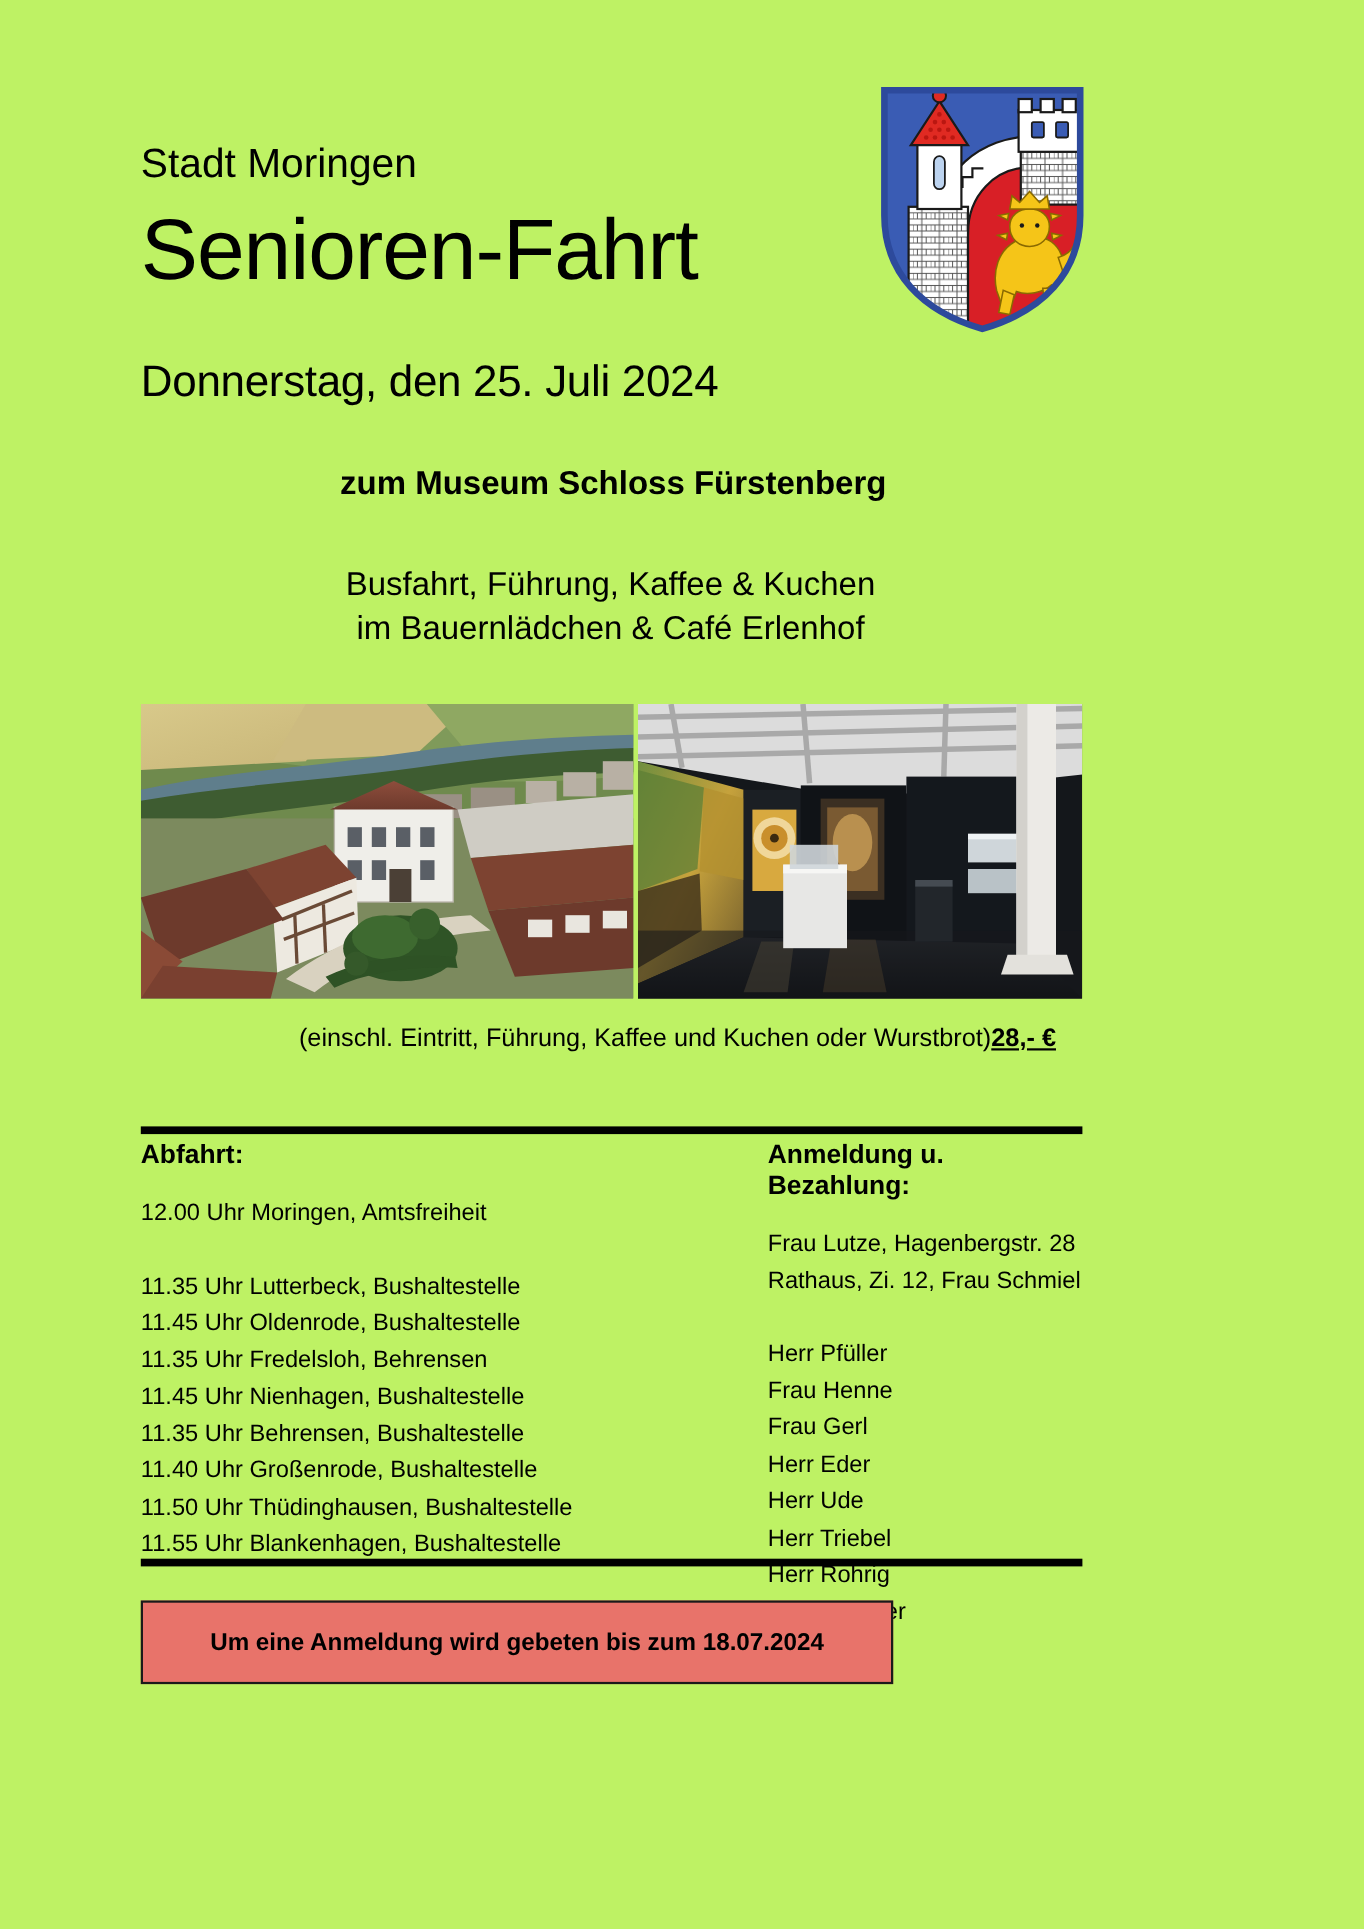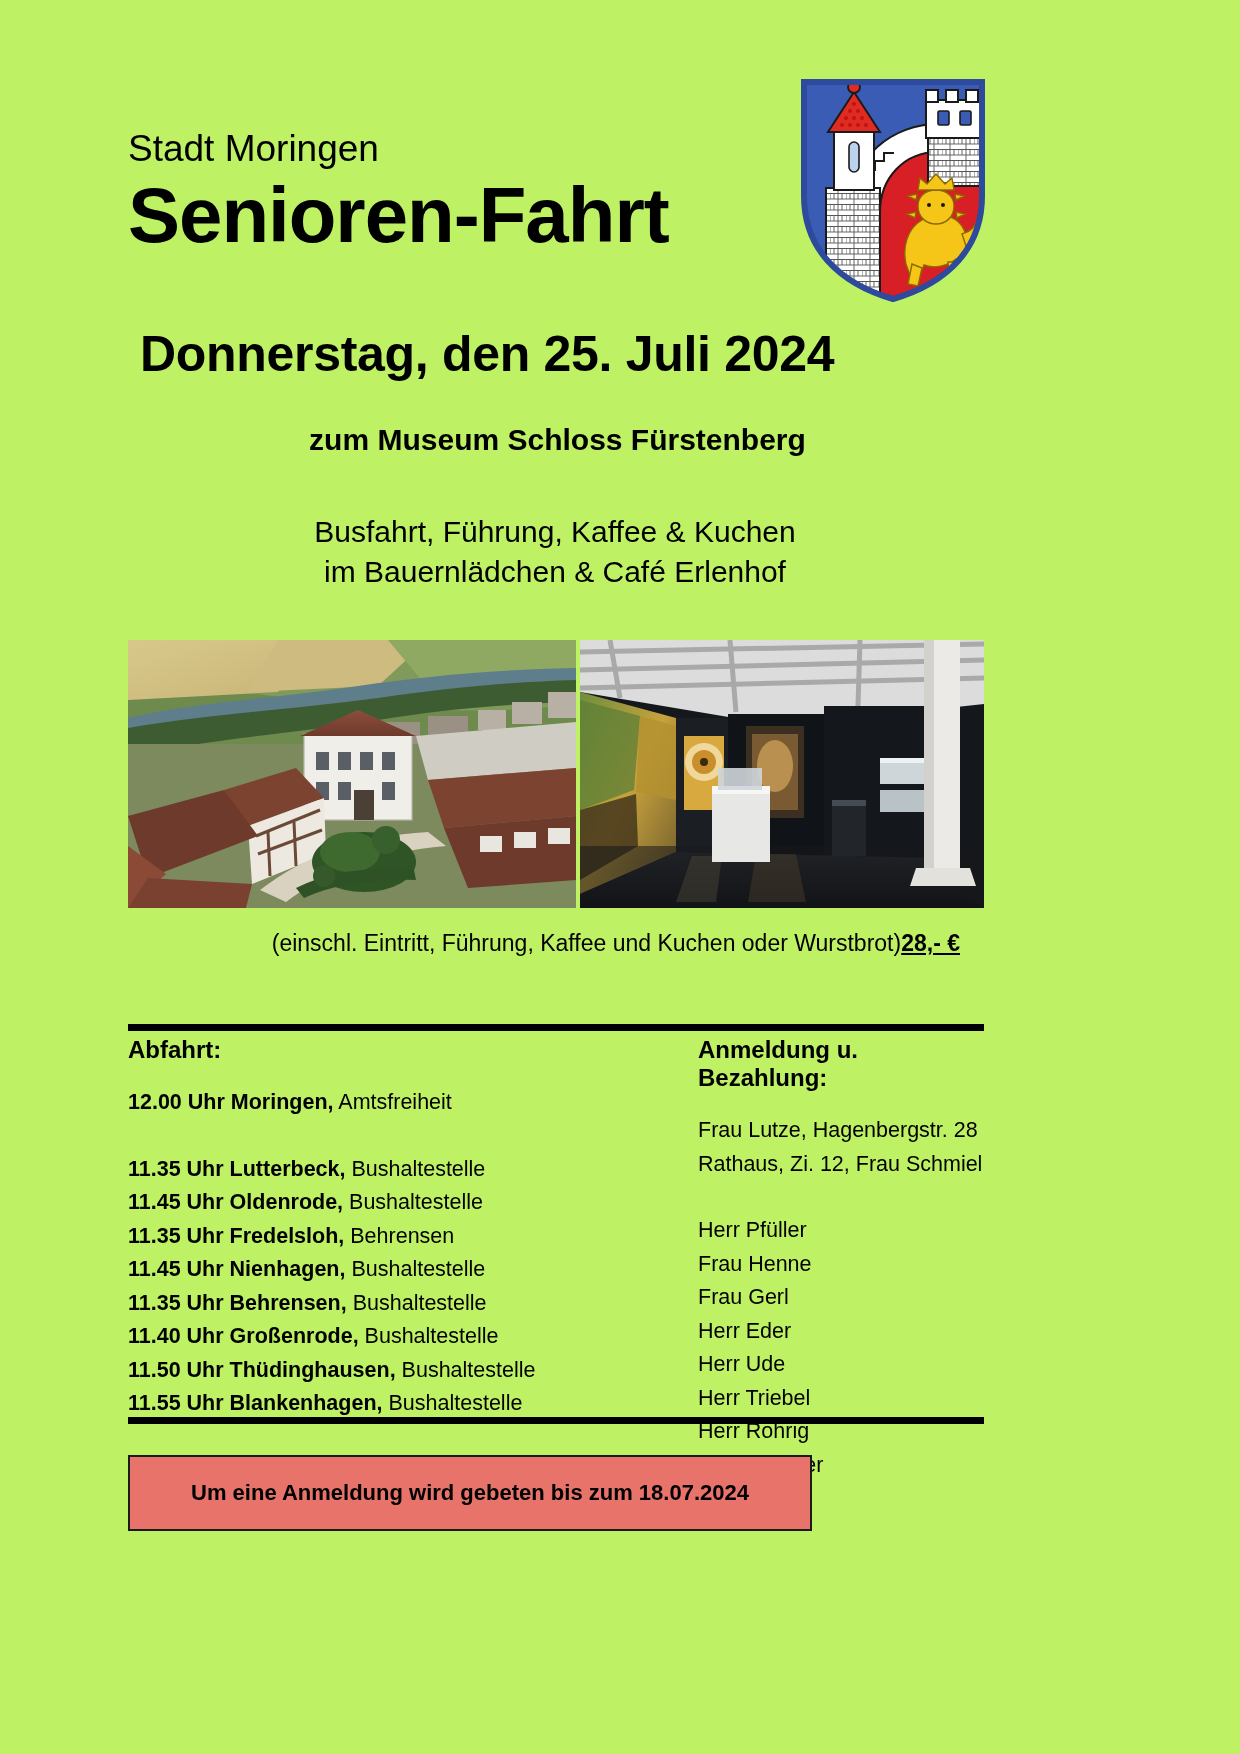--- a/index.html
+++ b/index.html
@@ -29,31 +29,31 @@
     width: 960px;
   }
   .city-name {
     font-size: 37px;
     line-height: 1.0;
     letter-spacing: 0px;
     font-weight: 400;
   }
   .main-title {
     font-size: 78px;
-    font-weight: 700;
+    font-weight: 400;
     line-height: 1.05;
-    margin-top: 8px;
+    margin-top: 20px;
     letter-spacing: -1px;
   }
   .event-date {
     position: absolute;
-    left: 140px;
+    left: 128px;
     top: 325px;
-    font-size: 50px;
-    font-weight: 700;
+    font-size: 40px;
+    font-weight: 400;
     letter-spacing: -0.3px;
   }
   .museum-line {
     position: absolute;
     left: 0;
     top: 423px;
     width: 1115px;
     text-align: center;
     font-size: 30px;
     font-weight: 700;
@@ -140,21 +140,21 @@
     font-size: 24px;
     font-weight: 700;
     margin-bottom: 22px;
   }
   .row {
     font-size: 21.5px;
     line-height: 33.5px;
     white-space: nowrap;
   }
   .row.first { margin-bottom: 0; }
-  .row .t { font-weight: 700; }
+  .row .t { font-weight: 400; }
   .row .p { font-weight: 400; }
   .spacer { height: 33px; }
   .contact {
     font-size: 21.5px;
     line-height: 33.5px;
     font-weight: 400;
     white-space: nowrap;
   }
 
   

